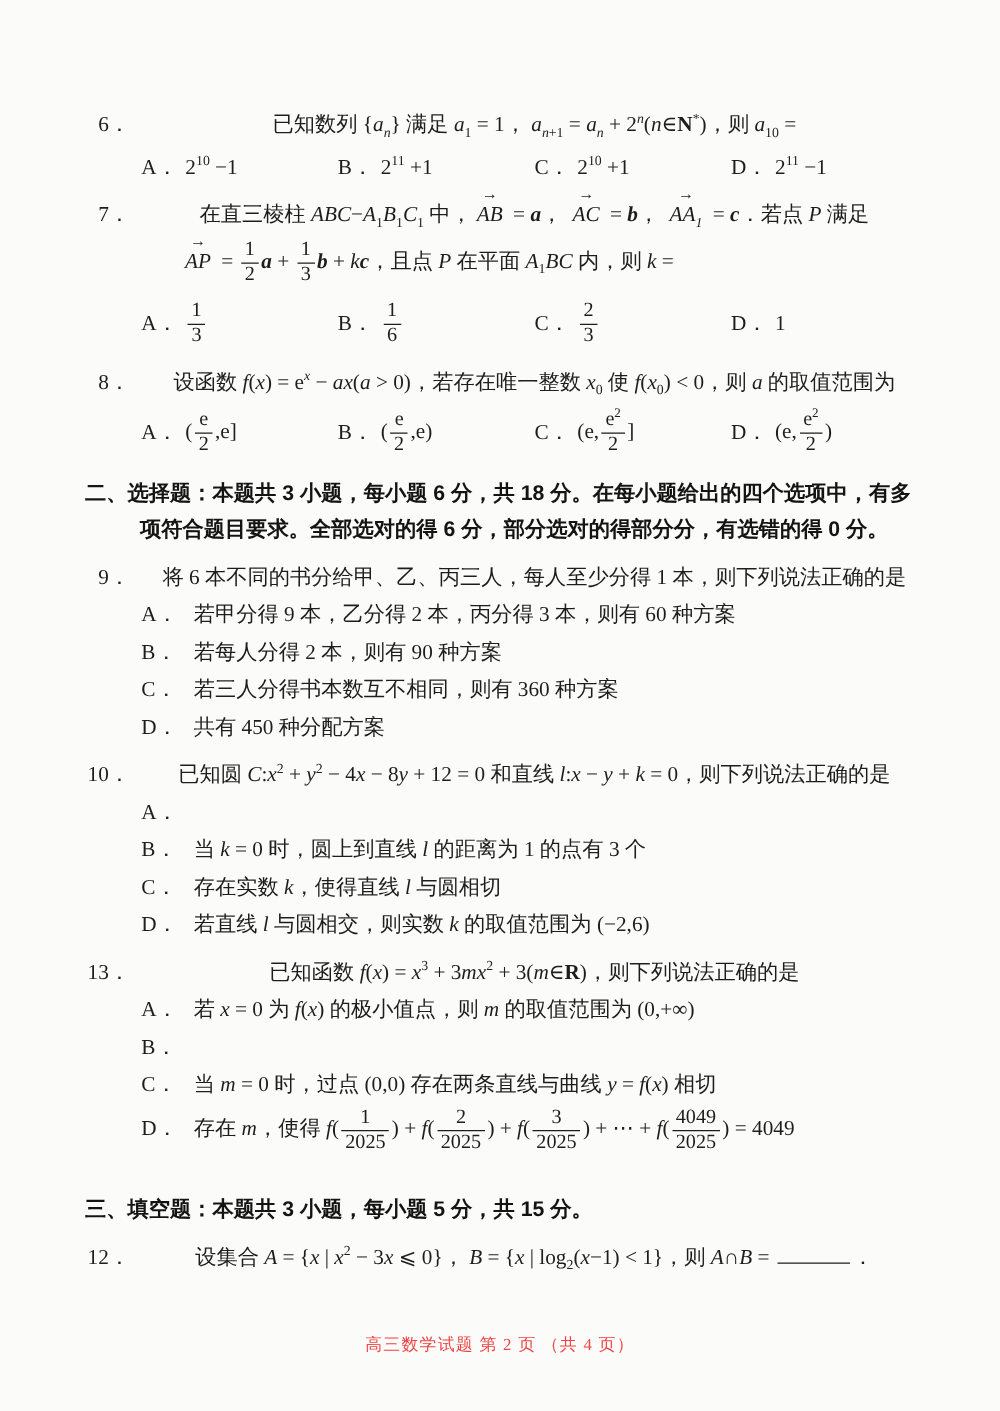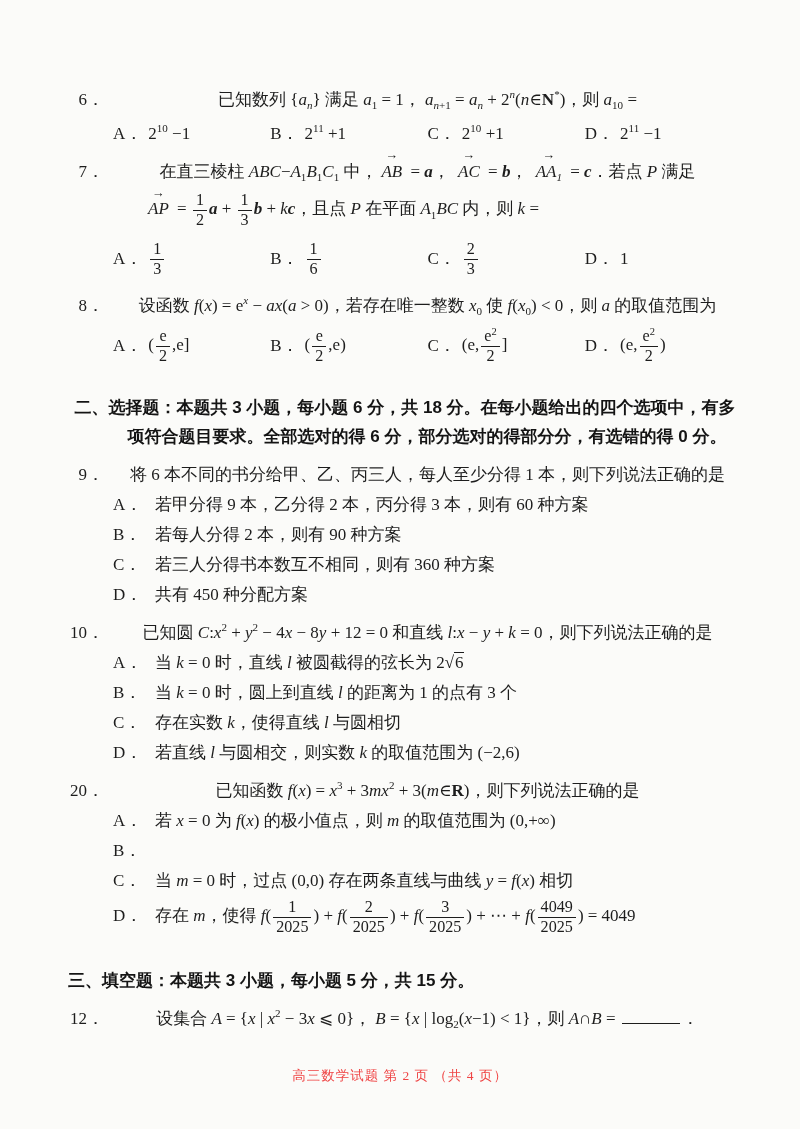--- a/index.html
+++ b/index.html
@@ -26,21 +26,21 @@
   .olabel{margin-right:6px;white-space:nowrap;}
 
   
   .q6{margin-top:0;}
   .q6 .options-row{margin-top:10px;}
   .q7{margin-top:14px;}
   .q7 .qcont{margin-top:8px;}
   .q7 .options-row{margin-top:12px;}
   .q8{margin-top:16px;}
   .q8 .options-row{margin-top:10px;}
-  .sec2{margin-top:28px;text-align:center;}
+  .sec2{margin-top:15px;}
   .q9{margin-top:12px;}
   .q10{margin-top:14px;}
   .q11{margin-top:14px;}
   .sec3{margin-top:30px;}
   .q12{margin-top:12px;}
 
   .section-heading{
     font-family:"Liberation Sans","DejaVu Sans",sans-serif;
     font-weight:700;color:#141414;
     line-height:29px;
@@ -175,40 +175,39 @@
   </div>
 
   <div class="question q10">
     <div class="qline">
       <span class="qnum">10．</span>
       <span class="qstem">已知圆 <i>C</i>:<i>x</i><sup>2</sup> + <i>y</i><sup>2</sup> − 4<i>x</i> − 8<i>y</i> + 12 = 0 和直线 <i>l</i>:<i>x</i> − <i>y</i> + <i>k</i> = 0，则下列说法正确的是</span>
     </div>
     <div class="options-list">
       <div class="optline">
           <span class="olabel">A．</span>
-          <span class="omath">当 <i>k</i> = 0 时，直线 <i>l</i> 被圆截得的弦长为 2<span class="sqrt">√<span class="rad">6</span></span></span>
         </div>
       <div class="optline">
           <span class="olabel">B．</span>
           <span class="omath">当 <i>k</i> = 0 时，圆上到直线 <i>l</i> 的距离为 1 的点有 3 个</span>
         </div>
       <div class="optline">
           <span class="olabel">C．</span>
           <span class="omath">存在实数 <i>k</i>，使得直线 <i>l</i> 与圆相切</span>
         </div>
       <div class="optline">
           <span class="olabel">D．</span>
           <span class="omath">若直线 <i>l</i> 与圆相交，则实数 <i>k</i> 的取值范围为 (−2,6)</span>
         </div>
     </div>
   </div>
 
   <div class="question q11">
     <div class="qline">
-      <span class="qnum">20．</span>
+      <span class="qnum">13．</span>
       <span class="qstem">已知函数 <i>f</i>(<i>x</i>) = <i>x</i><sup>3</sup> + 3<i>mx</i><sup>2</sup> + 3(<i>m</i>∈<b>R</b>)，则下列说法正确的是</span>
     </div>
     <div class="options-list">
       <div class="optline">
           <span class="olabel">A．</span>
           <span class="omath">若 <i>x</i> = 0 为 <i>f</i>(<i>x</i>) 的极小值点，则 <i>m</i> 的取值范围为 (0,+∞)</span>
         </div>
       <div class="optline">
           <span class="olabel">B．</span>
         </div>

